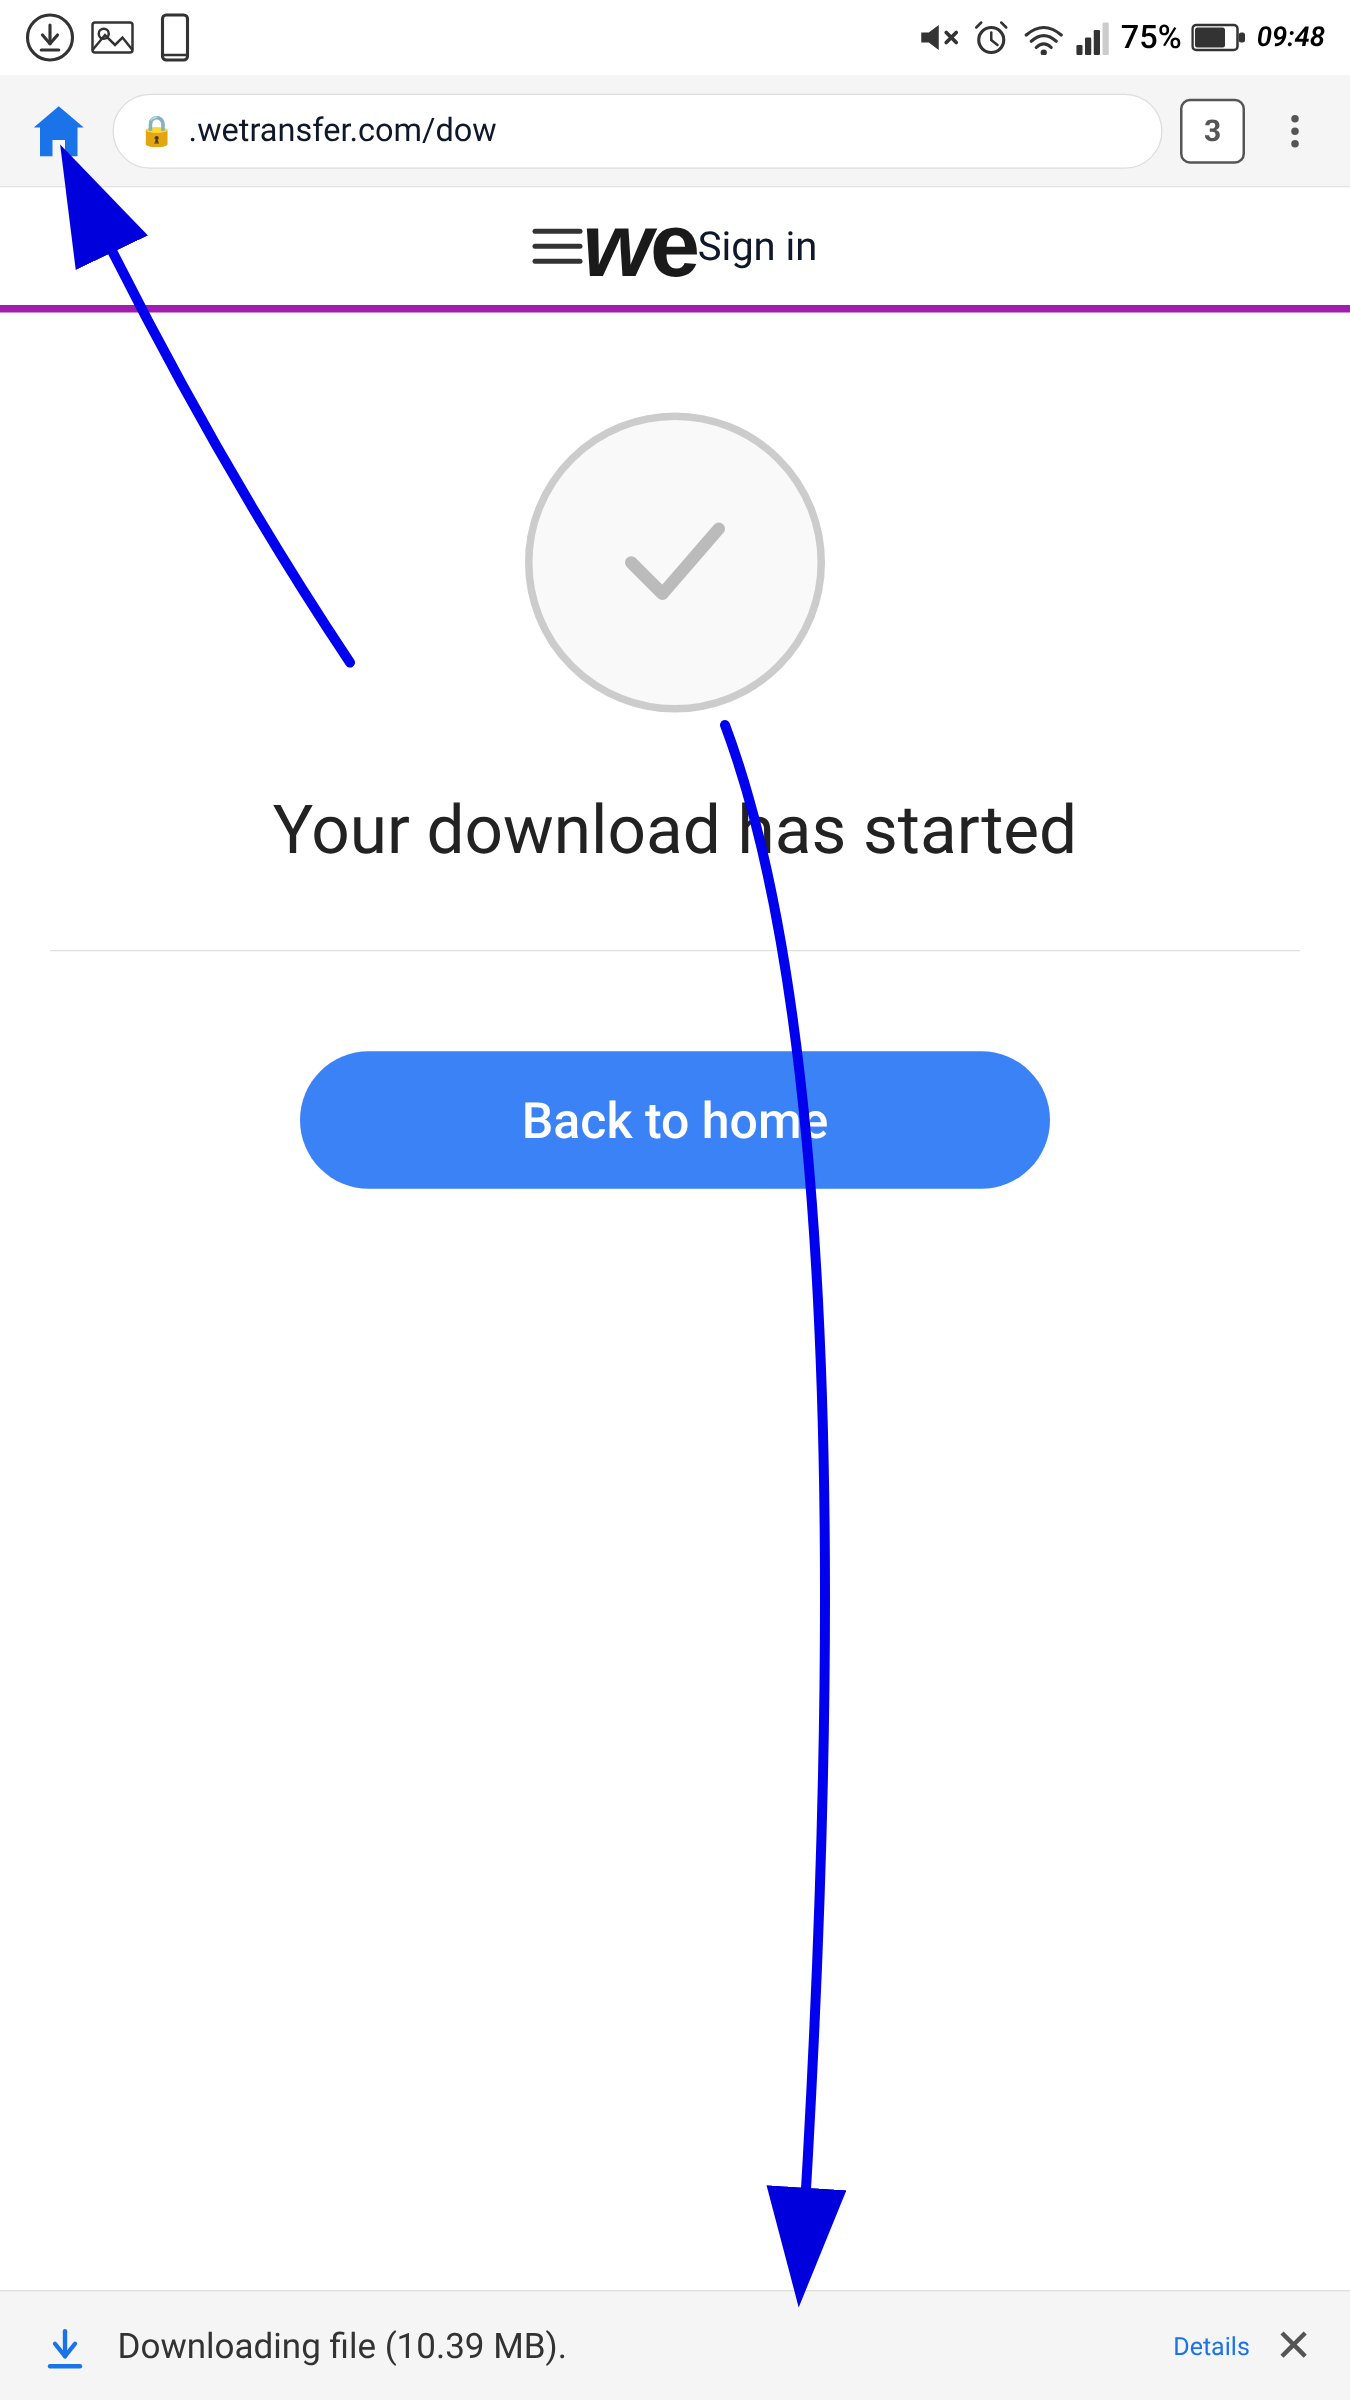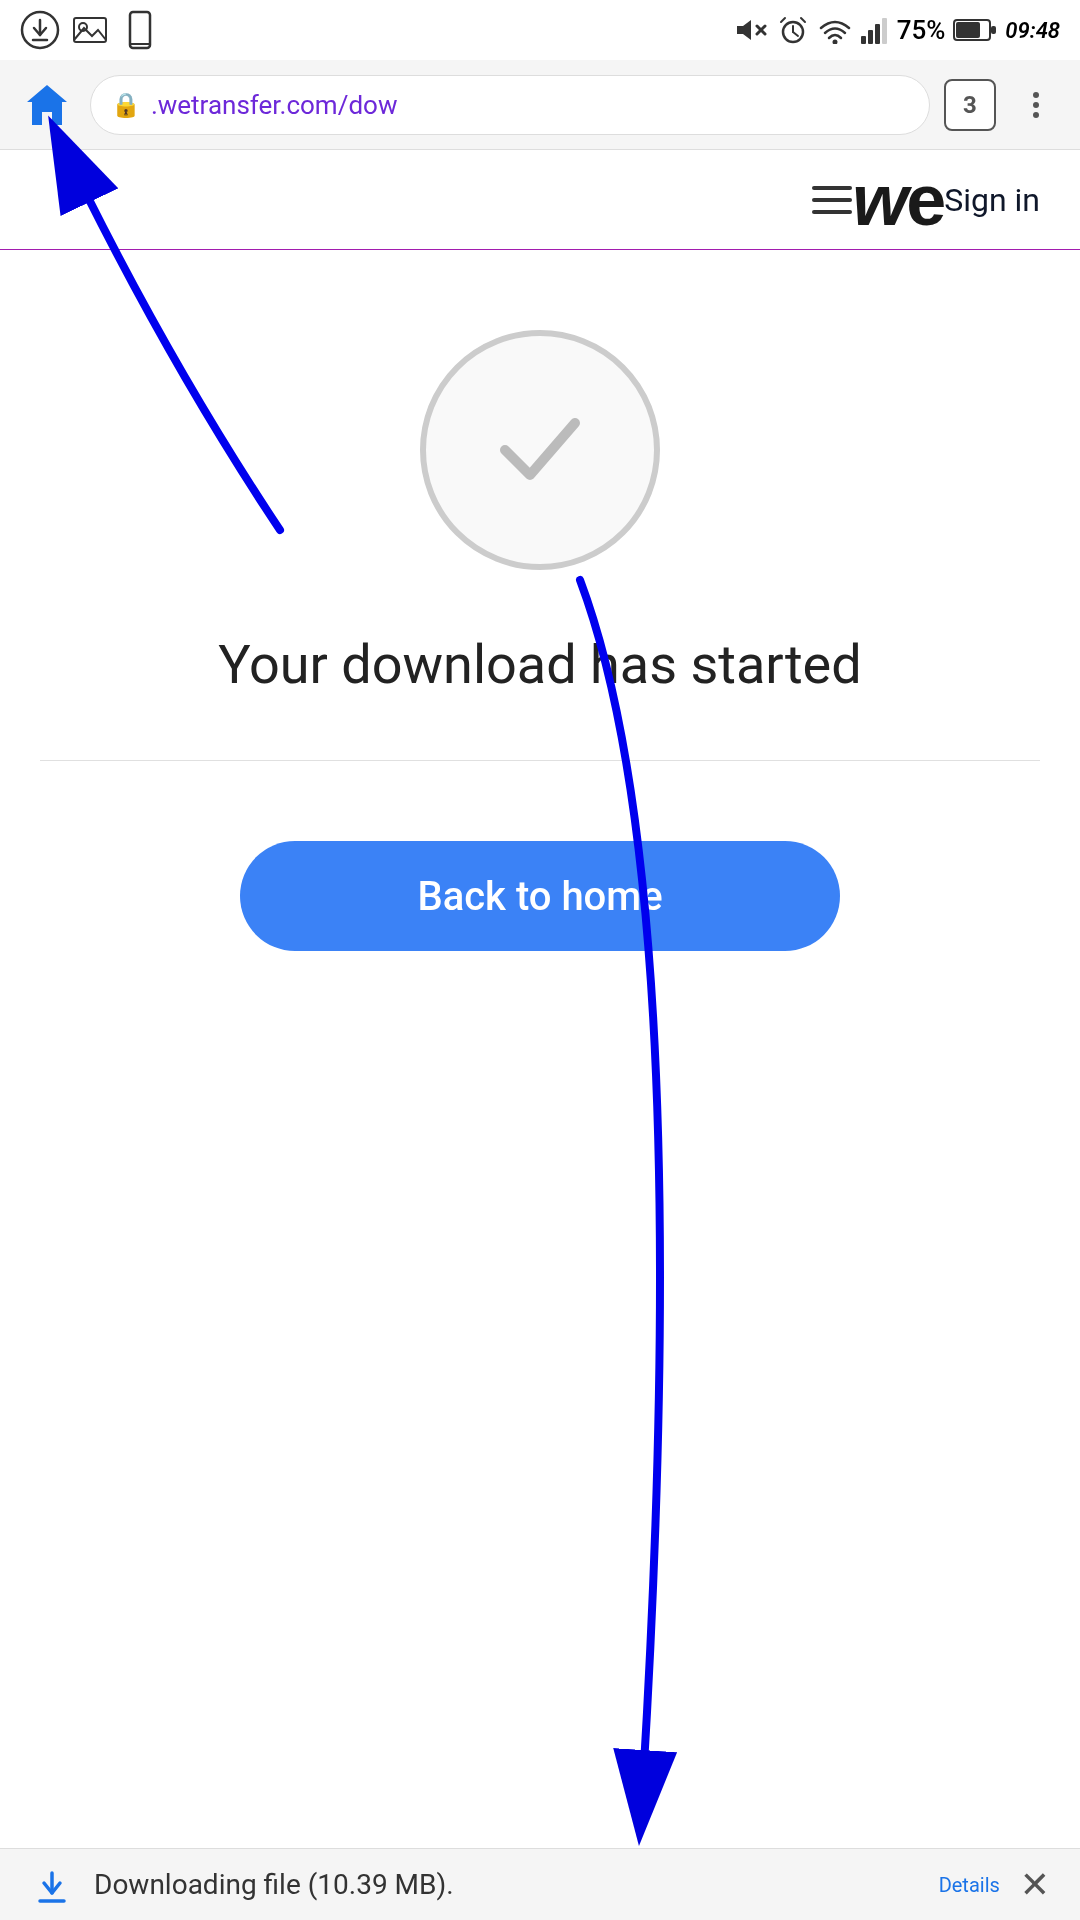--- a/index.html
+++ b/index.html
@@ -79,21 +79,21 @@
       gap: 10px;
       font-size: 26px;
       color: #555;
       overflow: hidden;
     }
     .lock-icon {
       color: #555;
       font-size: 24px;
     }
     .url-text {
-      color: #6d28d9;
+      color: #0f172a;
       font-size: 26px;
       white-space: nowrap;
       overflow: hidden;
       text-overflow: ellipsis;
     }
     .tab-count {
       width: 52px;
       height: 52px;
       border: 2px solid #555;
       border-radius: 8px;
@@ -122,24 +122,24 @@
       height: 6px;
       background: #555;
       border-radius: 50%;
     }
 
     
     .we-header {
       width: 100%;
       height: 100px;
       background: #fff;
-      border-bottom: 1px solid #a21caf;
-      display: flex;
-      align-items: center;
-      justify-content: flex-end;
+      border-bottom: 6px solid #a21caf;
+      display: flex;
+      align-items: center;
+      justify-content: center;
       padding: 0 40px;
     }
     .hamburger-btn {
       display: flex;
       flex-direction: column;
       gap: 8px;
       cursor: pointer;
     }
     .hamburger-line {
       width: 40px;
@@ -219,21 +219,21 @@
       justify-content: center;
       font-family: inherit;
     }
 
     
     .download-bar {
       position: absolute;
       bottom: 0;
       left: 0;
       width: 100%;
-      height: 72px;
+      height: 88px;
       background: #f5f5f5;
       border-top: 1px solid #ddd;
       display: flex;
       align-items: center;
       padding: 0 30px;
       gap: 20px;
     }
     .download-bar-text {
       flex: 1;
       font-size: 28px;

